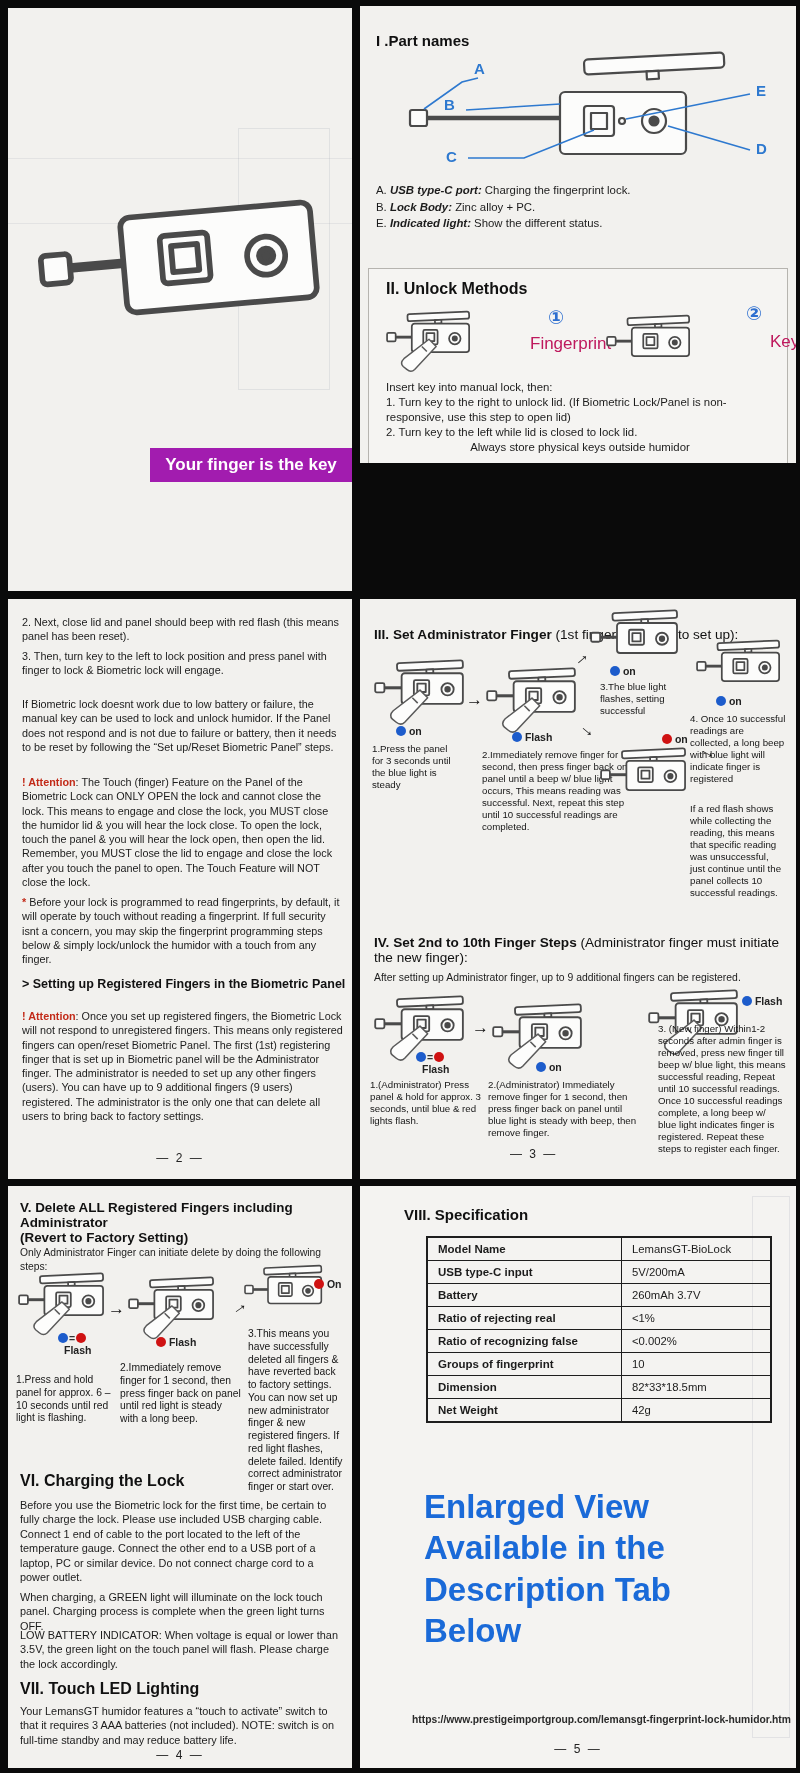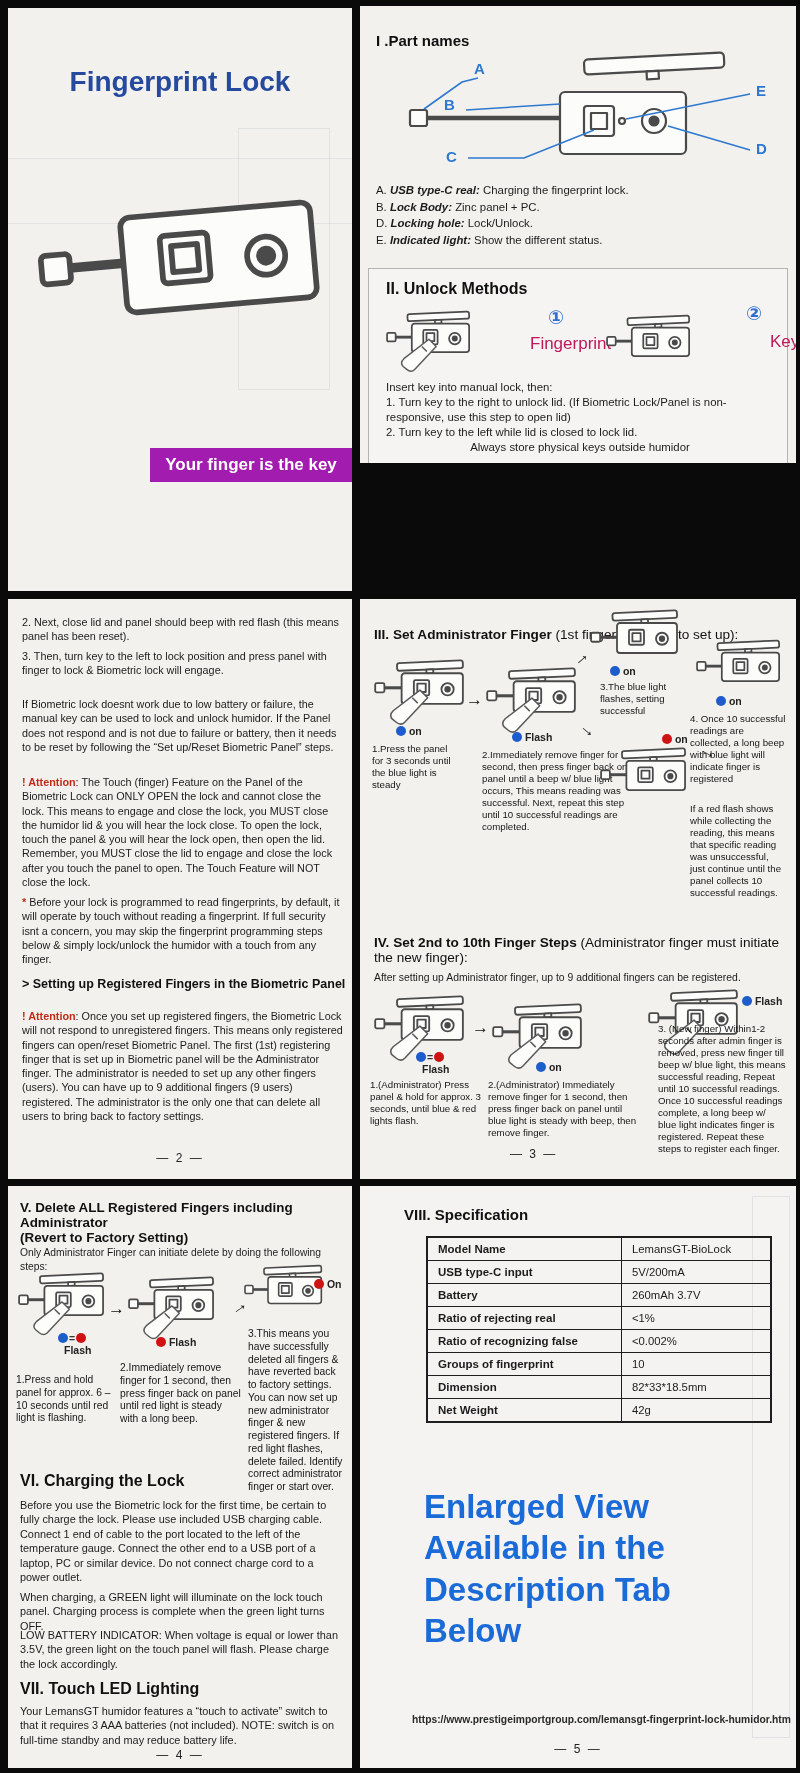--- a/index.html
+++ b/index.html
@@ -76,21 +76,20 @@
     </g>
   </defs>
 </svg>
 
 <div id="screen">
 
   <div class="page" style="left:8px;top:8px;width:344px;height:583px;">
     <div class="ghostline" style="left:0;top:150px;width:344px;height:1px"></div>
     <div class="ghostline" style="left:0;top:215px;width:344px;height:1px"></div>
     <div class="ghost" style="left:230px;top:120px;width:90px;height:260px"></div>
-    <div class="cover-title" style="top:58px">Fingerprint Lock</div>
     <svg class="lk" style="left:30px;top:198px;transform:rotate(-5deg)" width="286" height="119" viewBox="0 0 120 50">
         <use href="#sym-body"></use>
       </svg>
     <div class="banner" style="left:142px;top:440px;width:202px;height:34px">
       <span>Your finger is the key</span>
     </div>
   </div>
 
   <div class="page" style="left:360px;top:6px;width:436px;height:457px;">
     <div class="h-sec" style="left:16px;top:26px;font-size:15px">I .Part names</div>
@@ -120,23 +119,22 @@
         </g>
       </svg>
       <span class="callout" style="left:100px;top:8px">A</span>
       <span class="callout" style="left:70px;top:44px">B</span>
       <span class="callout" style="left:72px;top:96px">C</span>
       <span class="callout" style="left:382px;top:88px">D</span>
       <span class="callout" style="left:382px;top:30px">E</span>
     </div>
 
     <div class="partlist" style="left:16px;top:176px;width:408px">
-      <div><span>A. </span><span class="bi">USB type-C real:</span><span> Charging the fingerprint lock.</span></div>
-      <div><span>B. </span><span class="bi">Lock Body:</span><span> Zinc panel + PC.</span></div>
-      <div><span>D. </span><span class="bi">Locking hole:</span><span> Lock/Unlock.</span></div>
+      <div><span>A. </span><span class="bi">USB type-C port:</span><span> Charging the fingerprint lock.</span></div>
+      <div><span>B. </span><span class="bi">Lock Body:</span><span> Zinc alloy + PC.</span></div>
       <div><span>E. </span><span class="bi">Indicated light:</span><span> Show the different status.</span></div>
     </div>
 
     <div class="secbox" style="left:8px;top:262px;width:418px;height:258px"></div>
     <div class="h-sec" style="left:26px;top:274px;font-size:16px">II. Unlock Methods</div>
 
     <svg class="lk" style="left:26px;top:306px" width="86" height="46" viewBox="0 0 120 64">
       <use href="#sym-lid"></use>
         <use href="#sym-body" y="13"></use>
         <use href="#sym-finger" y="8"></use>

